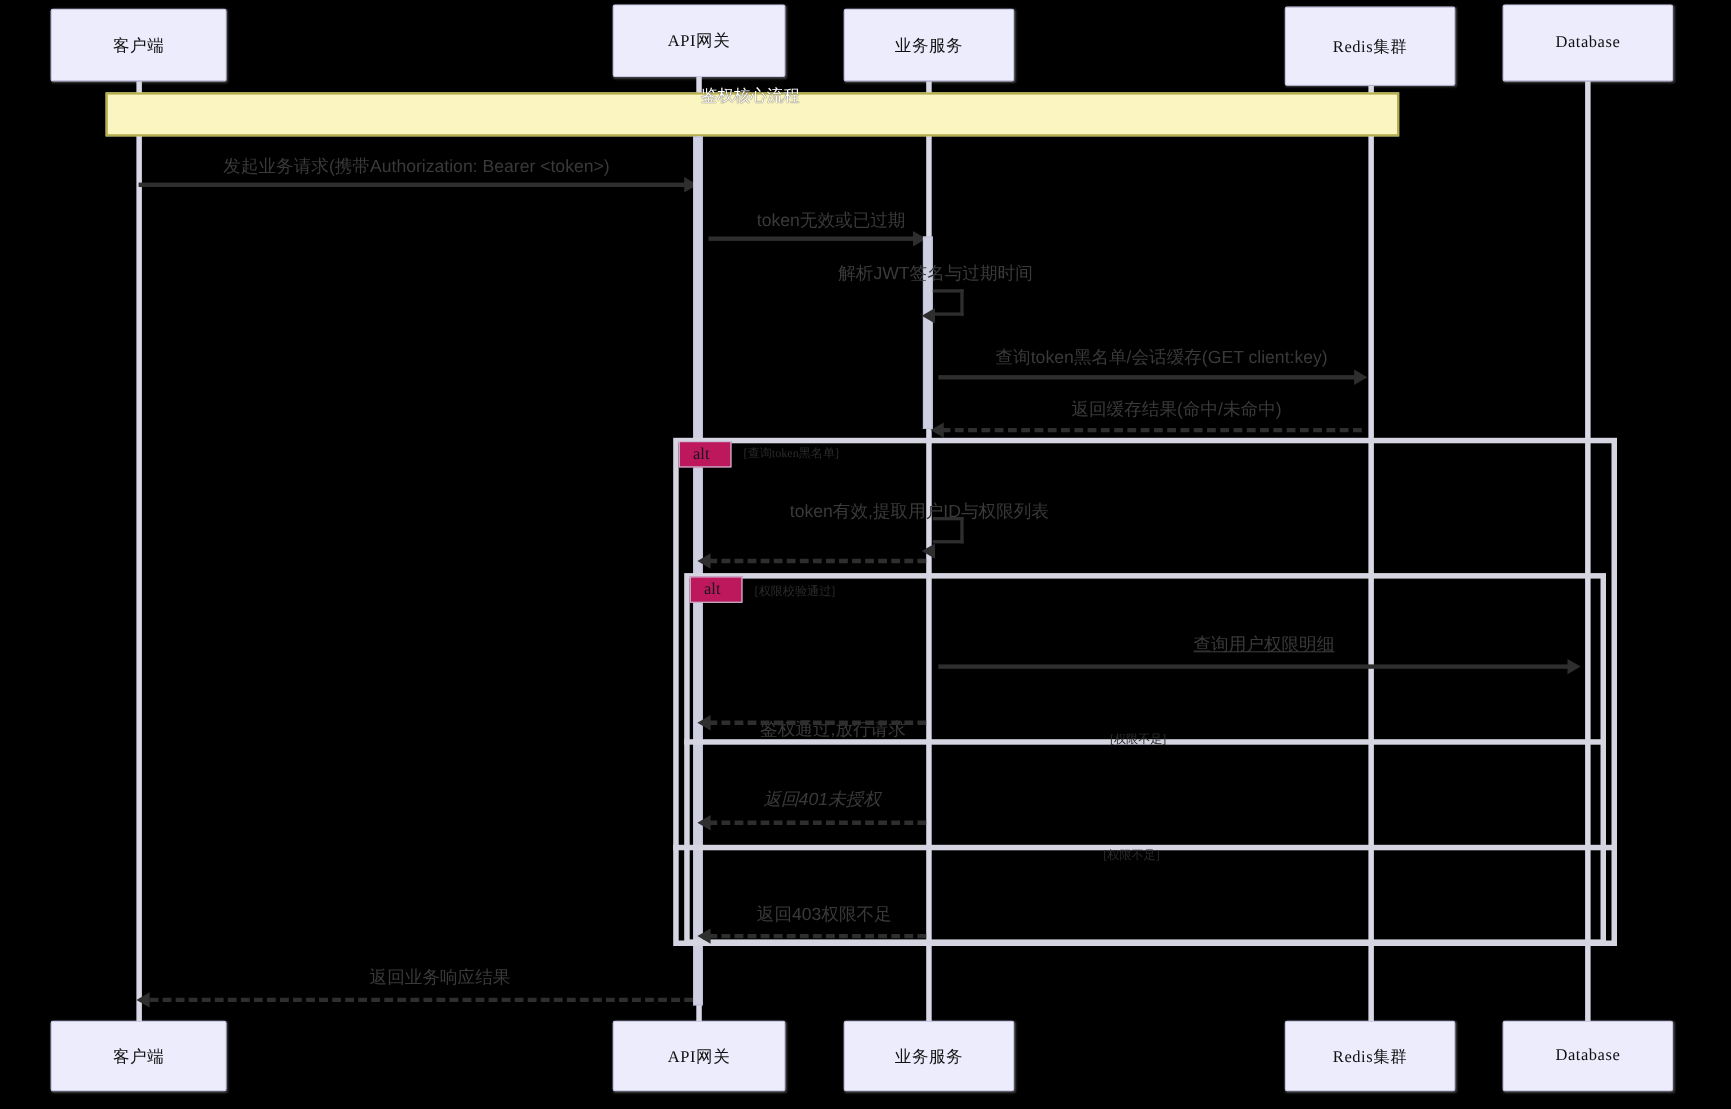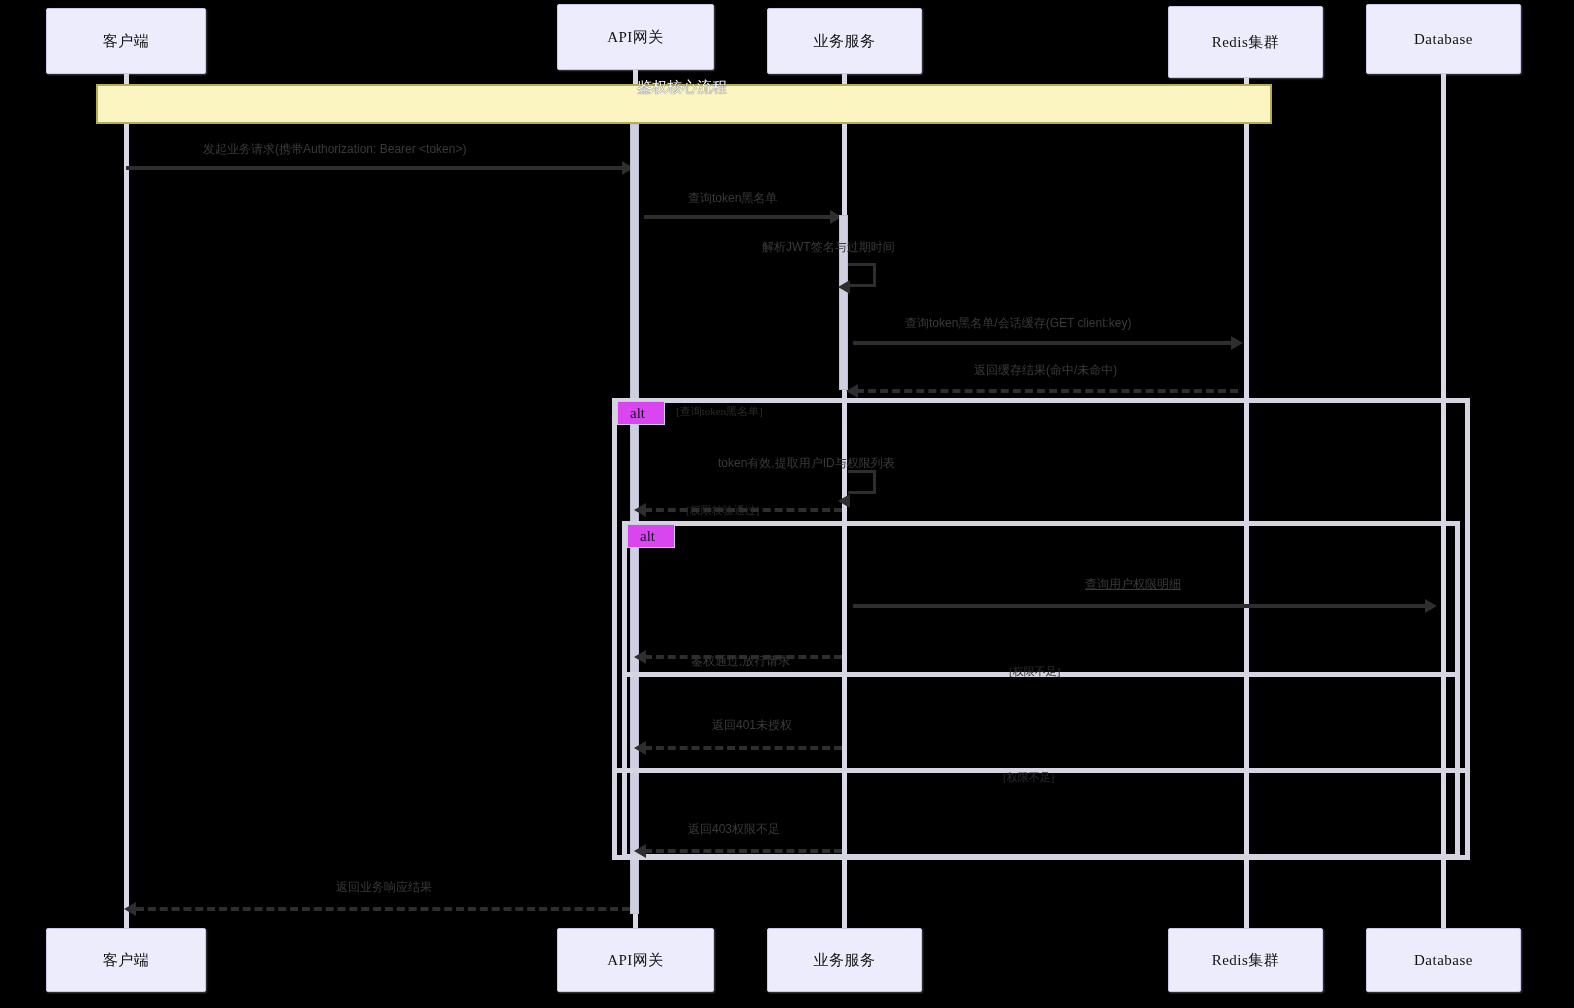--- a/index.html
+++ b/index.html
@@ -48,21 +48,21 @@
 
   
   .fragment{
     position:absolute;
     border:5px solid #d5d5e2;
     box-sizing:border-box;
     background:transparent;
   }
   .frag-label{
     position:absolute;
-    background:#d946ef;
+    background:#be185d;
     border:1px solid #cbcbe2;
     font-size:15px;color:#15151c;
     padding:3px 14px 3px 12px;
     box-sizing:border-box;
     line-height:1.1;
   }
   .frag-divider{
     position:absolute;height:5px;background:#d5d5e2;
   }
   .frag-guard{
@@ -83,21 +83,21 @@
     border-top:7px solid transparent;border-bottom:7px solid transparent;
     border-left:12px solid #2e2e2e;
   }
   .arrow-l{
     position:absolute;width:0;height:0;
     border-top:7px solid transparent;border-bottom:7px solid transparent;
     border-right:12px solid #2e2e2e;
   }
   .msg-label{
     position:absolute;
-    font-size:12px;color:#3a3a3a;
+    font-size:16px;color:#3a3a3a;
     white-space:nowrap;
     font-family:"Liberation Sans","DejaVu Sans",sans-serif;
   }
 
   
   .self-loop{
     position:absolute;
     border:3px solid #2e2e2e;
     border-left:none;
     box-sizing:border-box;
@@ -149,21 +149,21 @@
   <div class="note-title" style="left:637px;top:78px;">鉴权核心流程</div>
 
   
   <div class="msg-label" style="left:203px;top:141px;">发起业务请求(携带Authorization: Bearer &lt;token&gt;)</div>
   <div class="msg" style="left:126px;top:166px;width:500px;"></div>
   <div class="arrow-r" style="left:622px;top:161px;"></div>
   
   <div class="activation" style="left:630px;top:124px;height:790px;"></div>
 
   
-  <div class="msg-label" style="left:688px;top:190px;">查询token黑名单</div>
+  <div class="msg-label" style="left:688px;top:190px;">token无效或已过期</div>
   <div class="msg" style="left:644px;top:215px;width:190px;"></div>
   <div class="arrow-r" style="left:830px;top:210px;"></div>
   
   <div class="activation" style="left:839px;top:215px;height:175px;"></div>
 
   
   <div class="msg-label" style="left:762px;top:239px;">解析JWT签名与过期时间</div>
   <div class="self-loop" style="left:848px;top:263px;width:28px;height:24px;"></div>
   <div class="arrow-l" style="left:838px;top:280px;"></div>
 
@@ -185,38 +185,38 @@
   
   <div class="msg-label" style="left:718px;top:455px;">token有效,提取用户ID与权限列表</div>
   <div class="self-loop" style="left:848px;top:470px;width:28px;height:24px;"></div>
   <div class="arrow-l" style="left:838px;top:494px;"></div>
   <div class="msg dashed" style="left:644px;top:508px;width:198px;"></div>
   <div class="arrow-l" style="left:634px;top:503px;"></div>
 
   
   <div class="fragment" style="left:622px;top:521px;width:838px;height:338px;"></div>
   <div class="frag-label" style="left:627px;top:524px;width:48px;height:24px;">alt</div>
-  <div class="frag-guard" style="left:686px;top:503px;">[权限校验通过]</div>
+  <div class="frag-guard" style="left:686px;top:530px;">[权限校验通过]</div>
 
   
   <div class="msg-label" style="left:1085px;top:576px;text-decoration:underline;">查询用户权限明细</div>
   <div class="msg" style="left:853px;top:604px;width:576px;"></div>
   <div class="arrow-r" style="left:1425px;top:599px;"></div>
 
    gateway (pass) --&gt;
   <div class="msg-label" style="left:691px;top:653px;text-align:right;">鉴权通过,放行请求</div>
   <div class="msg dashed" style="left:644px;top:655px;width:198px;"></div>
   <div class="arrow-l" style="left:634px;top:650px;"></div>
 
   
   <div class="frag-divider" style="left:622px;top:672px;width:838px;"></div>
   <div class="frag-guard" style="left:1009px;top:664px;">[权限不足]</div>
 
    gateway (401) --&gt;
-  <div class="msg-label" style="left:712px;top:717px;">返回401未授权</div>
+  <div class="msg-label" style="left:694px;top:717px;font-style:italic;">返回401未授权</div>
   <div class="msg dashed" style="left:644px;top:746px;width:198px;"></div>
   <div class="arrow-l" style="left:634px;top:741px;"></div>
 
   
   <div class="frag-divider" style="left:612px;top:768px;width:858px;"></div>
   <div class="frag-guard" style="left:1003px;top:770px;">[权限不足]</div>
 
    gateway (403) --&gt;
   <div class="msg-label" style="left:688px;top:821px;">返回403权限不足</div>
   <div class="msg dashed" style="left:644px;top:849px;width:198px;"></div>

